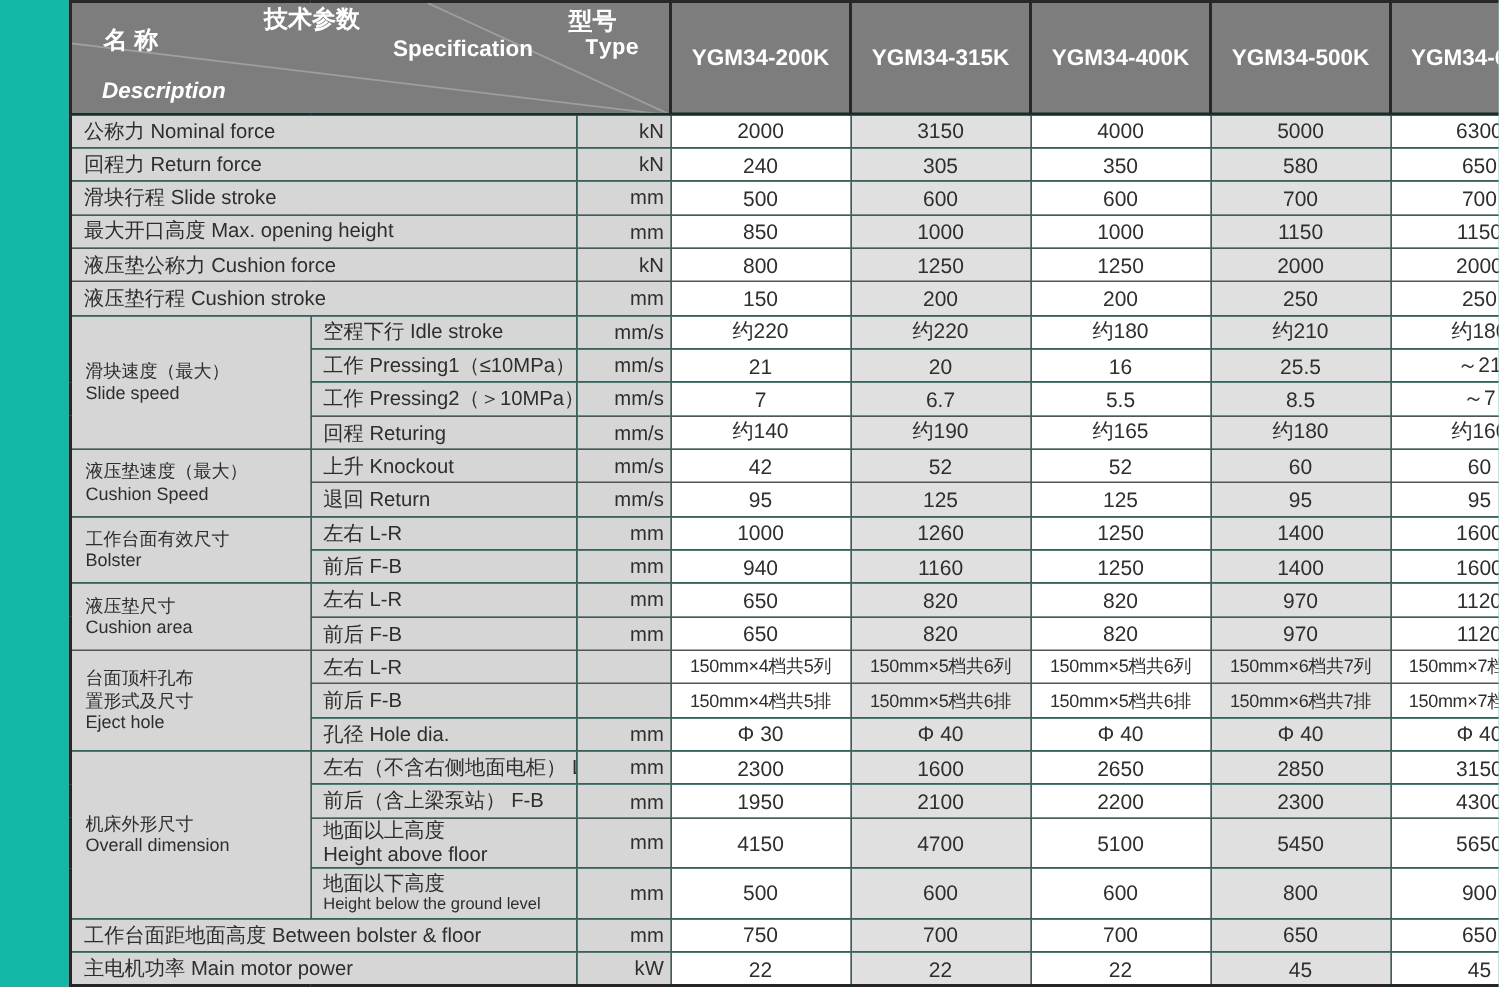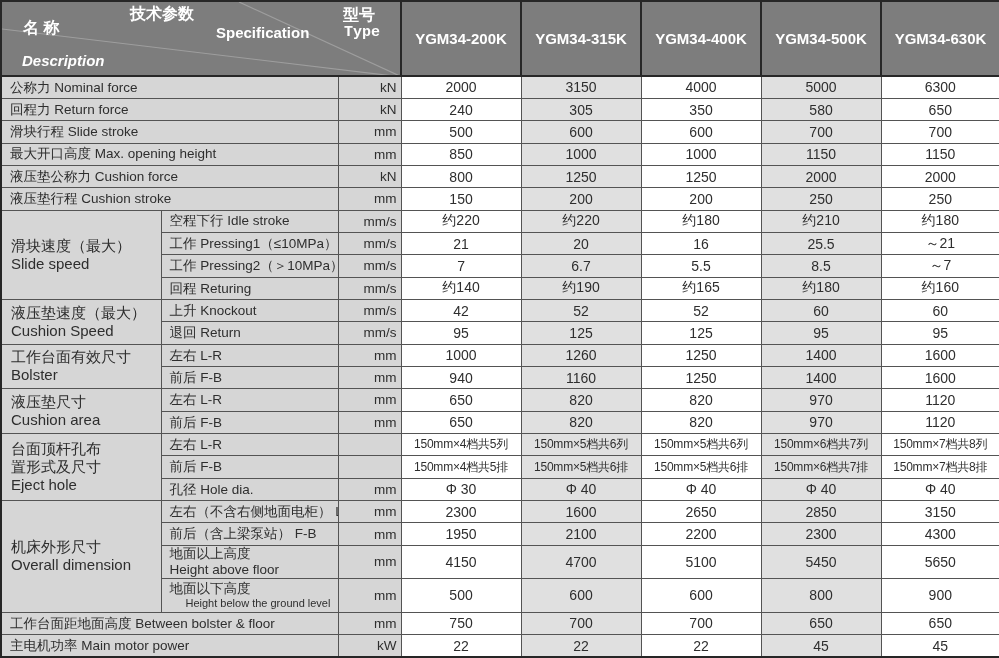--- a/index.html
+++ b/index.html
@@ -1,19 +1,20 @@
 <!DOCTYPE html>
 <html><head>
 <meta charset="utf-8">
 <style>
   html,body{margin:0;padding:0;background:#ffffff;}
   .wrap{
     width:999px;height:658px;box-sizing:border-box;
     font-family:"Liberation Sans","DejaVu Sans",sans-serif;
-    background:#f97316;
+    background:#14b8a6;
+    padding-left:46px;
   }
   table.spec{
     border-collapse:collapse;table-layout:fixed;
     width:999px;height:658px;
     border:2px solid #262626;
   }
   th,td{border:1px solid #545454;box-sizing:border-box;padding:0 4px;overflow:hidden;}
   thead tr{height:75px;}
   thead th{
     background:#7d7d7d;color:#ffffff;
@@ -21,29 +22,29 @@
     font-size:15px;font-weight:bold;text-align:center;
   }
   th.corner{position:relative;padding:0;}
   .corner .pos{position:absolute;line-height:1.05;white-space:nowrap;color:#fff;font-weight:bold;}
   .corner .zh{font-size:16px;}
   .corner .en{font-size:15px;}
   tbody tr{height:22px;}
   tbody tr.tall{height:33px;}
   th.group{
     background:#d6d6d6;color:#2e2e2e;
-    font-weight:normal;font-size:15px;text-align:left;
+    font-weight:normal;font-size:12px;text-align:left;
     padding-left:9px;line-height:1.2;vertical-align:middle;white-space:nowrap;
   }
   td.label{
     background:#d6d6d6;color:#2e2e2e;
     font-size:13.5px;text-align:left;padding-left:8px;line-height:1.15;
     white-space:nowrap;vertical-align:middle;
   }
-  td.label .fine{font-size:11px;margin-left:16px;}
+  td.label .fine{font-size:11px;}
   td.unit{background:#d6d6d6;color:#2e2e2e;font-size:13.5px;text-align:right;}
   td.val{background:#ffffff;color:#2e2e2e;font-size:14px;text-align:center;}
   td.val.alt{background:#e0e0e0;}
   td.val.small{font-size:12px;padding:0 1px;letter-spacing:-0.2px;}
 </style>
 </head>
 <body>
 
 <div class="wrap">
   <table class="spec">
@@ -61,21 +62,21 @@
       <tr id="header-row">
         <th class="corner" colspan="3">
           <svg width="400" height="75" viewBox="0 0 400 75" preserveAspectRatio="none" style="position:absolute;left:0;top:0;">
             <line x1="0" y1="27" x2="400" y2="75" stroke="#9e9e9e" stroke-width="1.2"></line>
             <line x1="237" y1="0" x2="400" y2="75" stroke="#9e9e9e" stroke-width="1.2"></line>
           </svg>
           <span class="pos zh" style="left:128px;top:4px;">技术参数</span>
           <span class="pos en" style="left:176px;top:23px;margin-left:38px;">Specification</span>
           <span class="pos zh" style="left:21px;top:18px;">名 称</span>
           <span class="pos en" style="left:20px;top:51px;font-style:italic;">Description</span>
-          <span class="pos zh" style="left:341px;top:5px;">型号</span>
+          <span class="pos zh" style="left:331px;top:5px;">型号</span>
           <span class="pos en" style="left:342px;top:23px;font-family:Liberation Mono, monospace;">Type</span>
         </th>
 
       <th>YGM34-200K</th>
           <th>YGM34-315K</th>
           <th>YGM34-400K</th>
           <th>YGM34-500K</th>
           <th>YGM34-630K</th>
         </tr>
     </thead>

